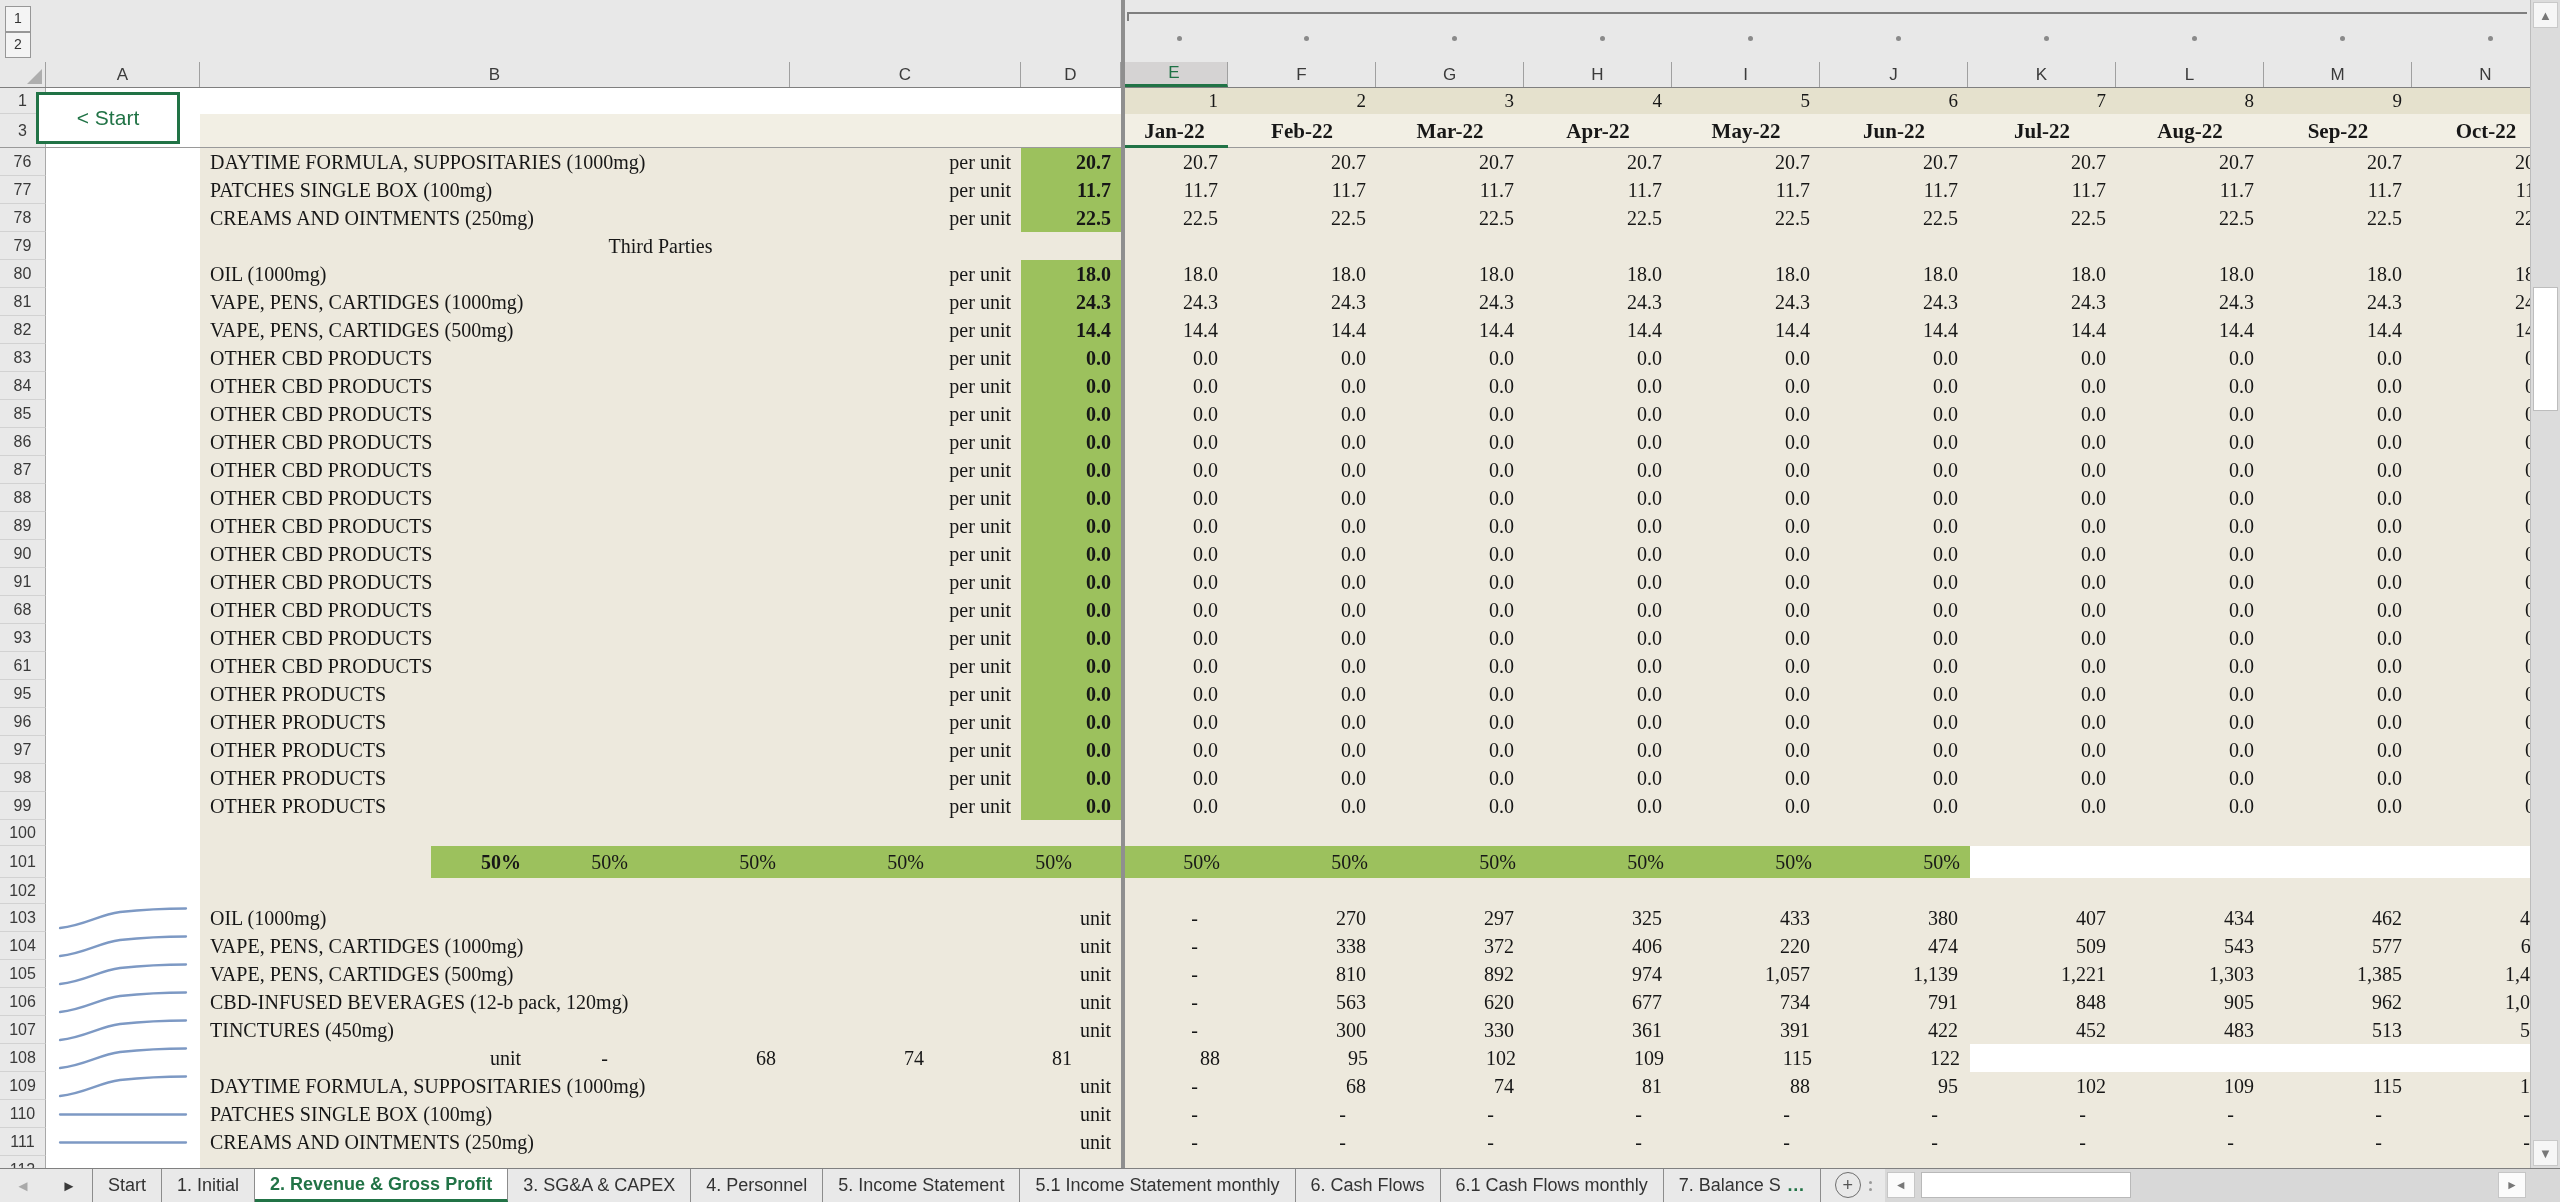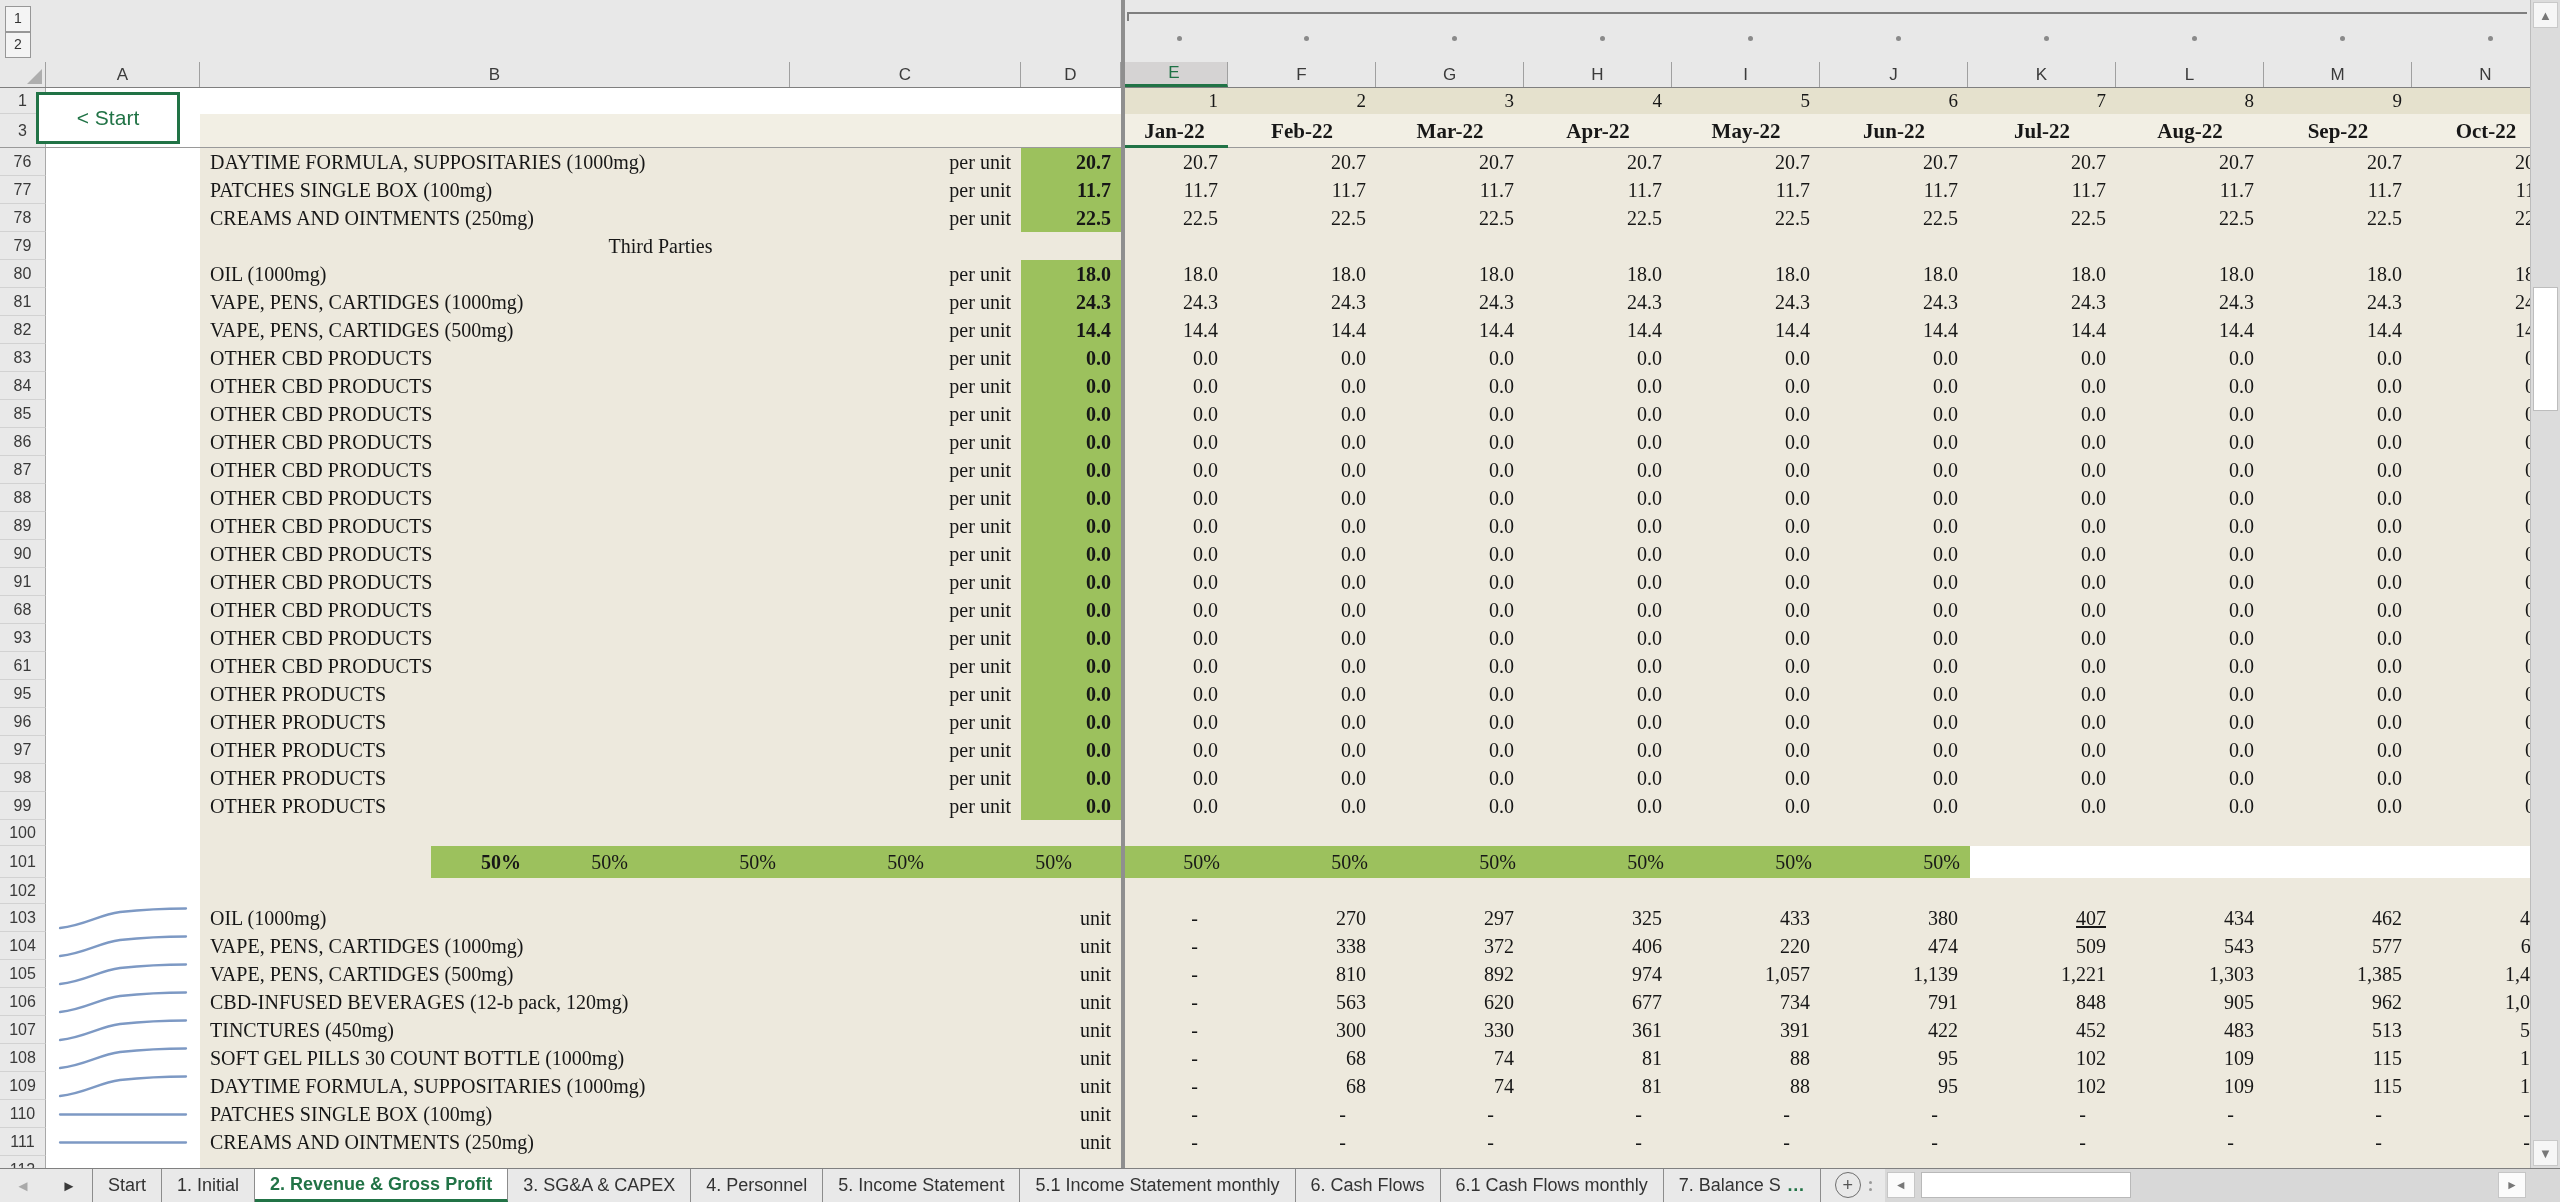--- a/index.html
+++ b/index.html
@@ -624,21 +624,21 @@
         </div>
         <div class="cell bg-beige lbl" style="width: 590px;">OIL (1000mg)</div>
         <div class="cell bg-beige ralign" style="width: 231px;"></div>
         <div class="cell bg-beige ralign" style="width: 100px;">unit</div>
         <div class="cell ralign bg-beige dashpad" style="width: 107px;">-</div>
         <div class="cell ralign bg-beige" style="width: 148px;">270</div>
         <div class="cell ralign bg-beige" style="width: 148px;">297</div>
         <div class="cell ralign bg-beige" style="width: 148px;">325</div>
         <div class="cell ralign bg-beige" style="width: 148px;">433</div>
         <div class="cell ralign bg-beige" style="width: 148px;">380</div>
-        <div class="cell ralign bg-beige" style="width: 148px; text-decoration: underline;">407</div>
+        <div class="cell ralign bg-beige" style="width: 148px;">407</div>
         <div class="cell ralign bg-beige" style="width: 148px;">434</div>
         <div class="cell ralign bg-beige" style="width: 148px;">462</div>
         <div class="cell ralign bg-beige" style="width: 148px;">489</div>
       </div>
       <div class="row" style="height: 28px;">
         <div class="rh">104</div>
         <div class="cell bg-white centered" style="width: 154px;">
           <svg class="sparksvg" width="130" height="24" viewBox="0 0 130 24">
             <path d="M2,22 C28,19 40,9 62,6 C86,3.5 112,2.5 128,2.5" fill="none" stroke="#7D99C4" stroke-width="2.3" stroke-linecap="round"></path>
           </svg>
@@ -720,21 +720,20 @@
         <div class="cell ralign bg-beige" style="width: 148px;">513</div>
         <div class="cell ralign bg-beige" style="width: 148px;">543</div>
       </div>
       <div class="row" style="height: 28px;">
         <div class="rh">108</div>
         <div class="cell bg-white centered" style="width: 154px;">
           <svg class="sparksvg" width="130" height="24" viewBox="0 0 130 24">
             <path d="M2,22 C28,19 40,9 62,6 C86,3.5 112,2.5 128,2.5" fill="none" stroke="#7D99C4" stroke-width="2.3" stroke-linecap="round"></path>
           </svg>
         </div>
-        <div class="cell bg-beige lbl" style="width: 590px;">SOFT GEL PILLS 30 COUNT BOTTLE (1000mg)</div>
         <div class="cell bg-beige ralign" style="width: 231px;"></div>
         <div class="cell bg-beige ralign" style="width: 100px;">unit</div>
         <div class="cell ralign bg-beige dashpad" style="width: 107px;">-</div>
         <div class="cell ralign bg-beige" style="width: 148px;">68</div>
         <div class="cell ralign bg-beige" style="width: 148px;">74</div>
         <div class="cell ralign bg-beige" style="width: 148px;">81</div>
         <div class="cell ralign bg-beige" style="width: 148px;">88</div>
         <div class="cell ralign bg-beige" style="width: 148px;">95</div>
         <div class="cell ralign bg-beige" style="width: 148px;">102</div>
         <div class="cell ralign bg-beige" style="width: 148px;">109</div>

